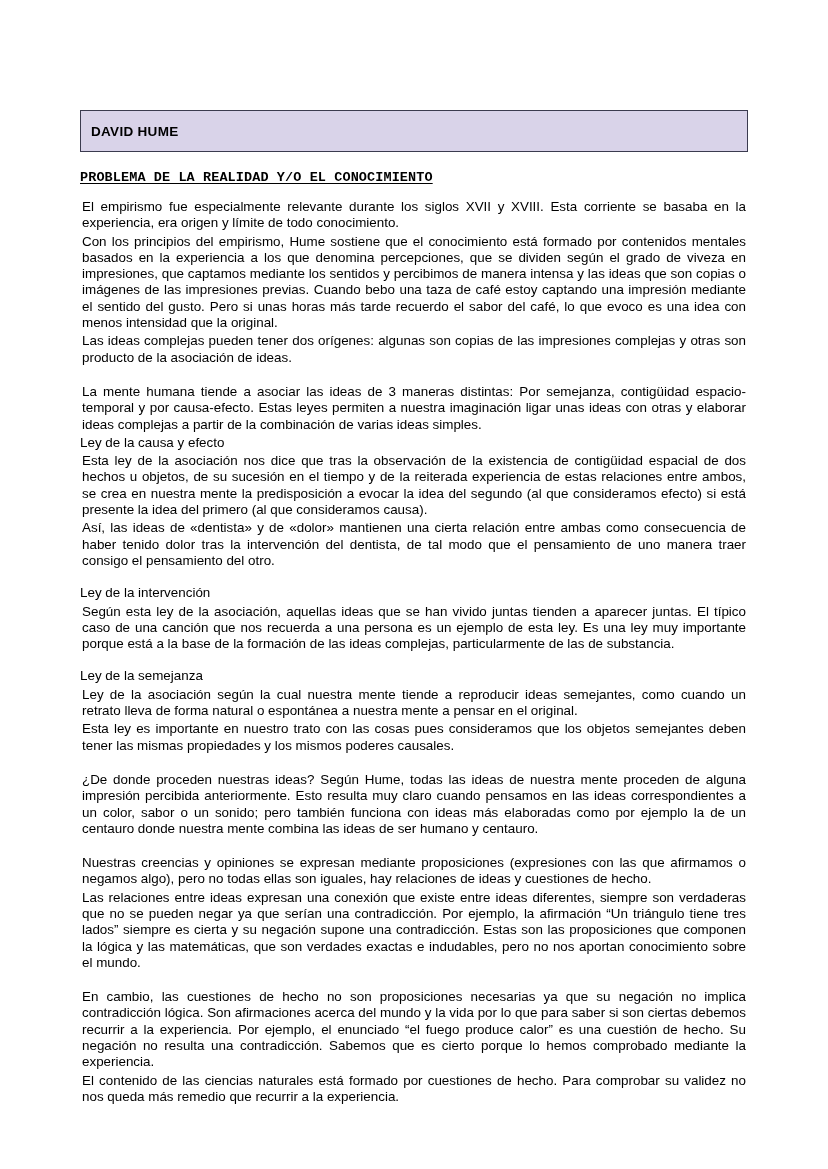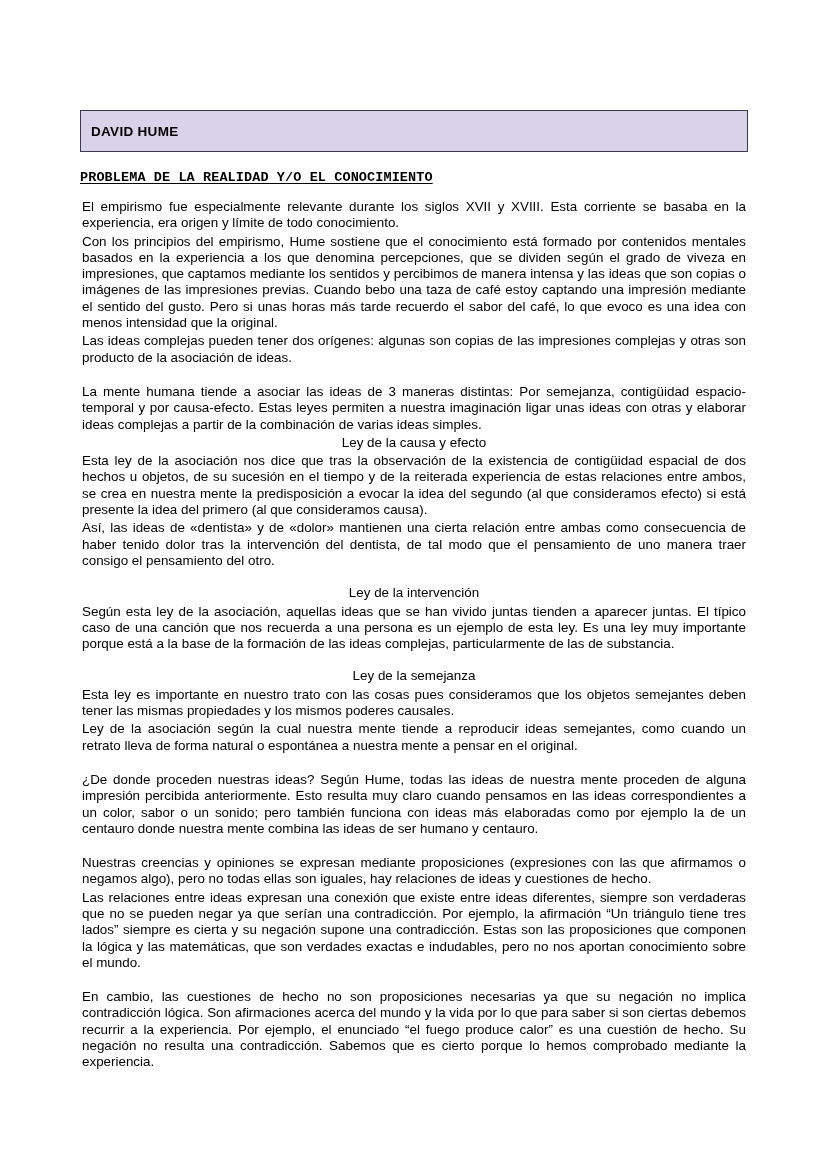--- a/index.html
+++ b/index.html
@@ -54,21 +54,21 @@
   p.body-para {
     font-size: 13.4px;
     line-height: 16.3px;
     text-align: justify;
     margin: 2px;
     hyphens: none;
   }
   .sec-label {
     font-size: 13.4px;
     line-height: 16.3px;
-    text-align: center;
+    text-align: left;
     margin: 0;
   }
   .spacer {
     height: 14px;
   }
 </style>
 </head>
 <body>
 
 <div class="page">
@@ -87,25 +87,26 @@
         <div class="spacer"></div>
         <p class="body-para">La mente humana tiende a asociar las ideas de 3 maneras distintas: Por semejanza, contigüidad espacio-temporal y por causa-efecto. Estas leyes permiten a nuestra imaginación ligar unas ideas con otras y elaborar ideas complejas a partir de la combinación de varias ideas simples.</p>
         <p class="sec-label">Ley de la causa y efecto</p>
         <p class="body-para">Esta ley de la asociación nos dice que tras la observación de la existencia de contigüidad espacial de dos hechos u objetos, de su sucesión en el tiempo  y de la reiterada experiencia de estas relaciones entre ambos, se crea en nuestra mente la predisposición a evocar la idea del segundo (al que consideramos efecto) si está presente la idea del primero (al que consideramos causa).</p>
         <p class="body-para">Así, las ideas de «dentista» y de «dolor» mantienen una cierta relación entre ambas como consecuencia de haber tenido dolor tras la intervención del dentista, de tal modo que el pensamiento de uno manera traer consigo el pensamiento del otro.</p>
         <div class="spacer"></div>
         <p class="sec-label">Ley de la intervención</p>
         <p class="body-para">Según esta ley de la asociación, aquellas ideas que se han vivido juntas tienden a aparecer juntas. El típico caso de una canción que nos recuerda a una persona es un ejemplo de esta ley. Es una ley muy importante porque está a la base de la formación de las ideas complejas, particularmente de las de substancia.</p>
         <div class="spacer"></div>
         <p class="sec-label">Ley de la semejanza</p>
+        <p class="body-para">Ley de la asociación según la cual nuestra mente tiende a reproducir ideas semejantes, como cuando un retrato lleva de forma natural o espontánea a nuestra mente a pensar en el original.</p>
         <p class="body-para">Esta ley es importante en nuestro trato con las cosas pues consideramos que los objetos semejantes deben tener las mismas propiedades y los mismos poderes causales.</p>
-        <p class="body-para">Ley de la asociación según la cual nuestra mente tiende a reproducir ideas semejantes, como cuando un retrato lleva de forma natural o espontánea a nuestra mente a pensar en el original.</p>
         <div class="spacer"></div>
         <p class="body-para">¿De donde proceden nuestras ideas? Según Hume, todas las ideas de nuestra mente proceden de alguna impresión percibida anteriormente. Esto resulta muy claro cuando pensamos en las ideas correspondientes a un color, sabor o un sonido; pero también funciona con ideas más elaboradas como por ejemplo la de un centauro donde nuestra mente combina las ideas de ser humano y centauro.</p>
         <div class="spacer"></div>
         <p class="body-para">Nuestras creencias y opiniones se expresan mediante proposiciones (expresiones con las que afirmamos o negamos algo), pero no todas ellas son iguales, hay relaciones de ideas y cuestiones de hecho.</p>
         <p class="body-para">Las relaciones entre ideas expresan una conexión que existe entre ideas diferentes, siempre son verdaderas que no se pueden negar ya que serían una contradicción. Por ejemplo, la afirmación “Un triángulo tiene tres lados” siempre es cierta y su negación supone una contradicción. Estas son las proposiciones que componen la lógica y las matemáticas, que son verdades exactas e indudables, pero no nos aportan conocimiento sobre el mundo.</p>
         <div class="spacer"></div>
         <p class="body-para">En cambio, las cuestiones de hecho no son proposiciones necesarias ya que su negación no implica contradicción lógica. Son afirmaciones acerca del mundo y la vida por lo que para saber si son ciertas debemos recurrir a la experiencia. Por ejemplo, el enunciado “el fuego produce calor” es una cuestión de hecho. Su negación no resulta una contradicción. Sabemos que es cierto porque lo hemos comprobado mediante la experiencia.</p>
+        <p class="body-para">El contenido de las ciencias naturales está formado por cuestiones de hecho. Para comprobar su validez no nos queda más remedio que recurrir a la experiencia.</p>
       </div>
 
   </div>
 </div>
 
 </body></html>

